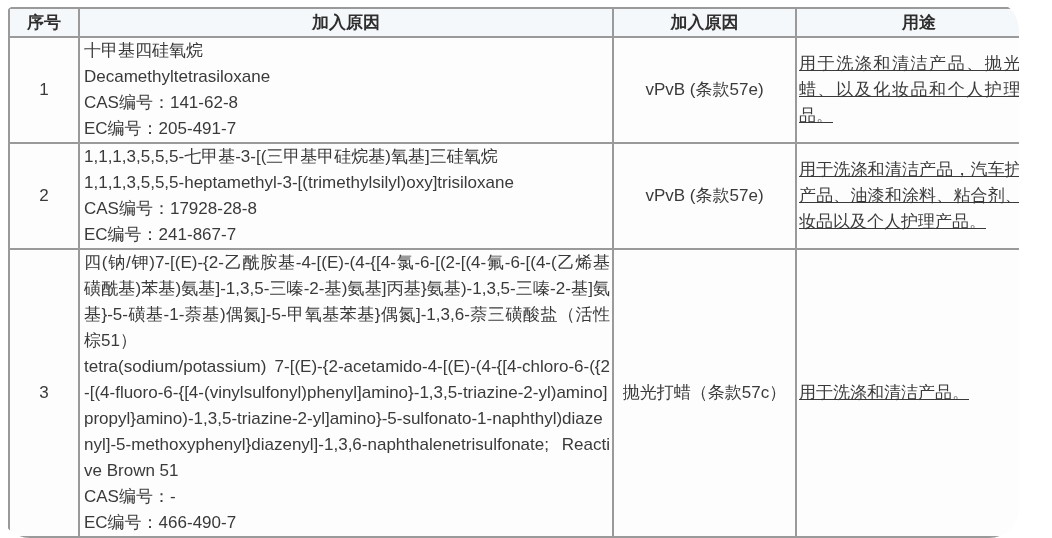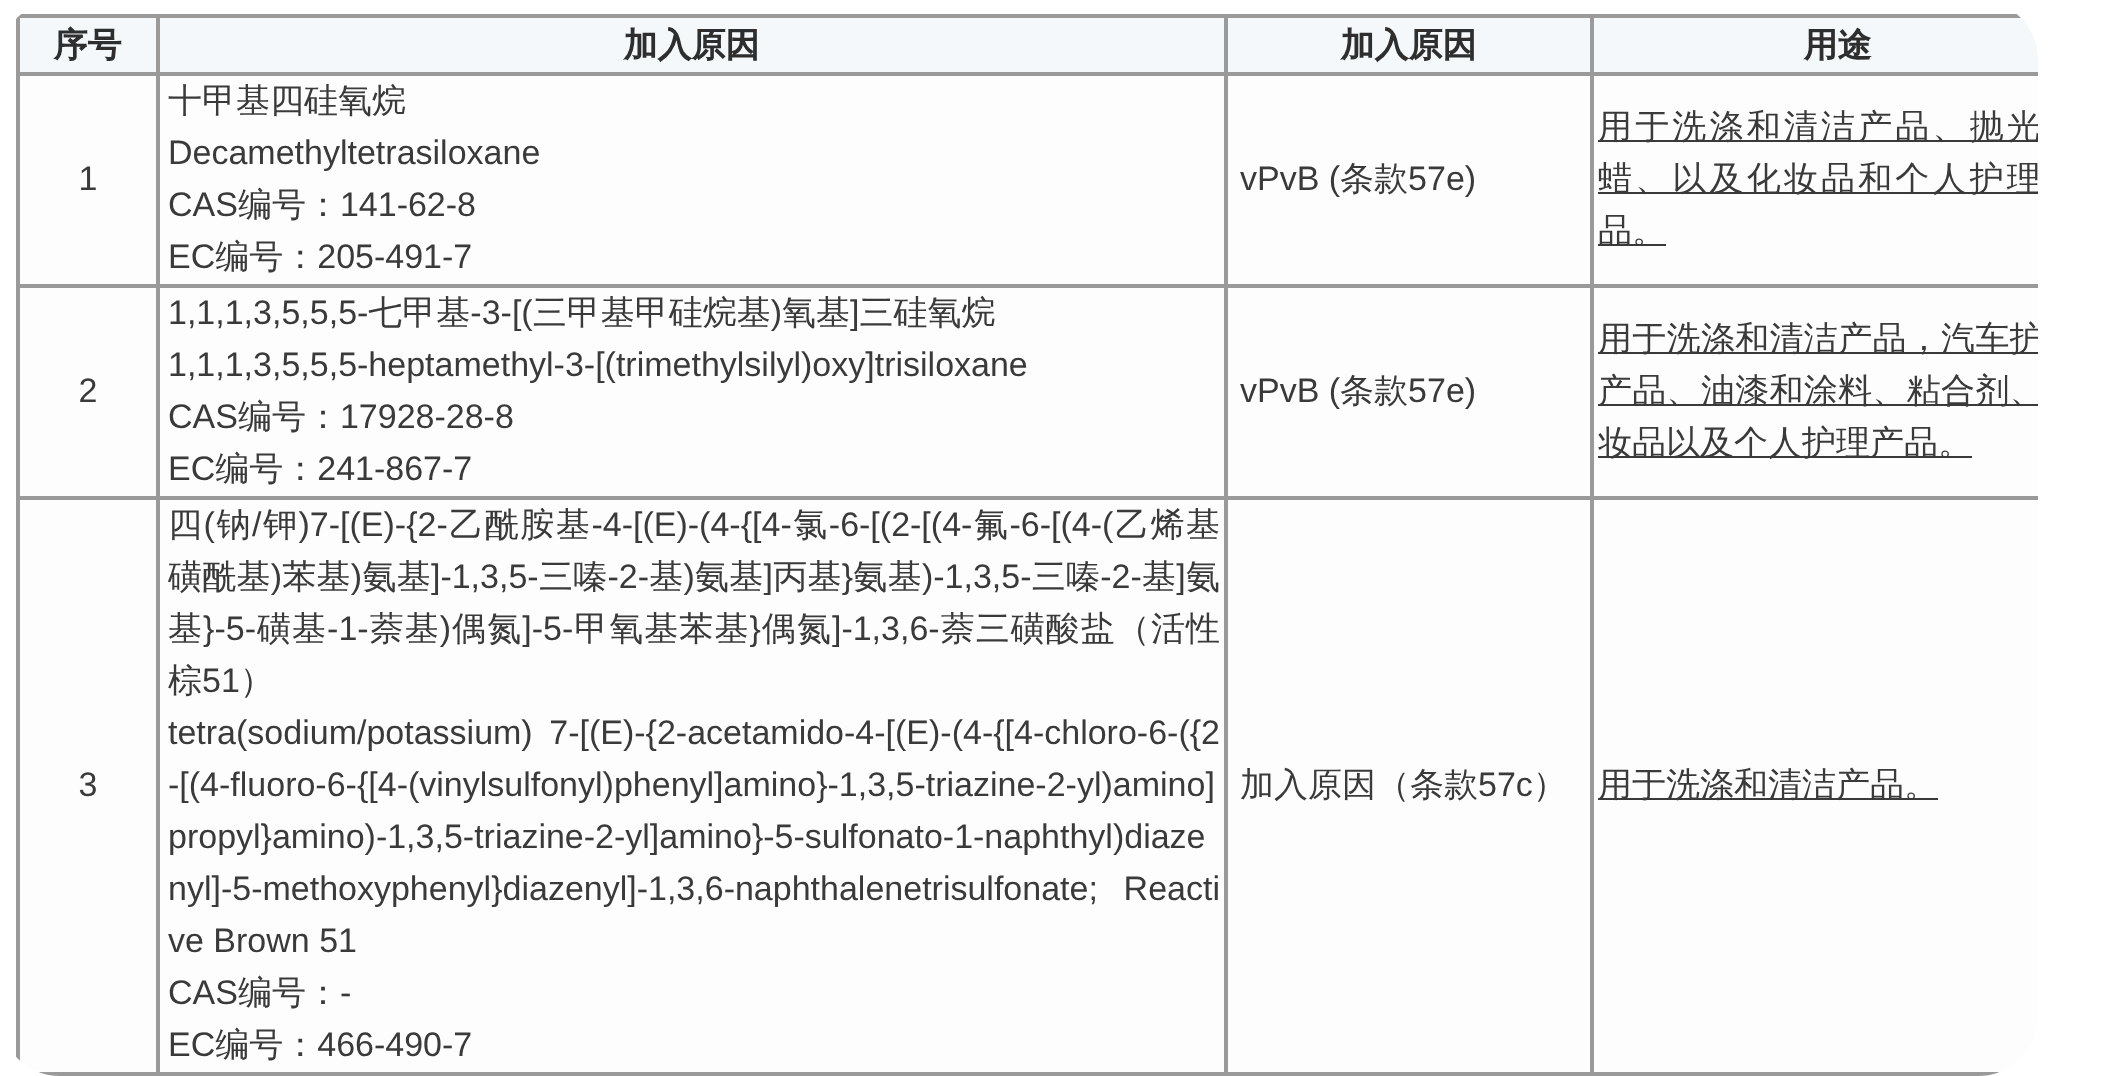--- a/index.html
+++ b/index.html
@@ -44,21 +44,21 @@
     line-height: 26px;
     padding: 0 3px;
   }
   col.c-index  { width: 70px;  }
   col.c-name   { width: 534px; }
   col.c-reason { width: 183px; }
   col.c-use    { width: 246px; }
 
   td.cell-index  { text-align: center; }
   td.cell-name   { text-align: justify; word-break: break-all; padding: 0 2px 0 4px; margin-left: 40px; }
-  td.cell-reason { text-align: left; padding: 0 6px; }
+  td.cell-reason { text-align: center; padding: 0 6px; }
   td.cell-use    { text-align: justify; word-break: break-all; padding: 0 2px; text-decoration: underline; }
   .name-line { display: block; }
   tr.r1 td, tr.r2 td { height: 104px; }
   tr.r3 td { height: 287px; }
 </style>
 </head>
 <body>
 
 <div class="page">
   <table class="substance-table">
@@ -103,19 +103,19 @@
       </tr>
 
       <tr class="r3">
         <td class="cell-index">3</td>
         <td class="cell-name">
           <span class="name-line">四(钠/钾)7-[(E)-{2-乙酰胺基-4-[(E)-(4-{[4-氯-6-[(2-[(4-氟-6-[(4-(乙烯基磺酰基)苯基)氨基]-1,3,5-三嗪-2-基)氨基]丙基}氨基)-1,3,5-三嗪-2-基]氨基}-5-磺基-1-萘基)偶氮]-5-甲氧基苯基}偶氮]-1,3,6-萘三磺酸盐（活性棕51）</span>
           <span class="name-line">tetra(sodium/potassium) 7-[(E)-{2-acetamido-4-[(E)-(4-{[4-chloro-6-({2-[(4-fluoro-6-{[4-(vinylsulfonyl)phenyl]amino}-1,3,5-triazine-2-yl)amino]propyl}amino)-1,3,5-triazine-2-yl]amino}-5-sulfonato-1-naphthyl)diazenyl]-5-methoxyphenyl}diazenyl]-1,3,6-naphthalenetrisulfonate; Reactive Brown 51</span>
           <span class="name-line">CAS编号：-</span>
           <span class="name-line">EC编号：466-490-7</span>
         </td>
-        <td class="cell-reason">加入原因（条款57c）</td>
+        <td class="cell-reason">抛光打蜡（条款57c）</td>
         <td class="cell-use">用于洗涤和清洁产品。</td>
       </tr>
 
     </tbody>
   </table>
 </div>
 
 </body></html>

